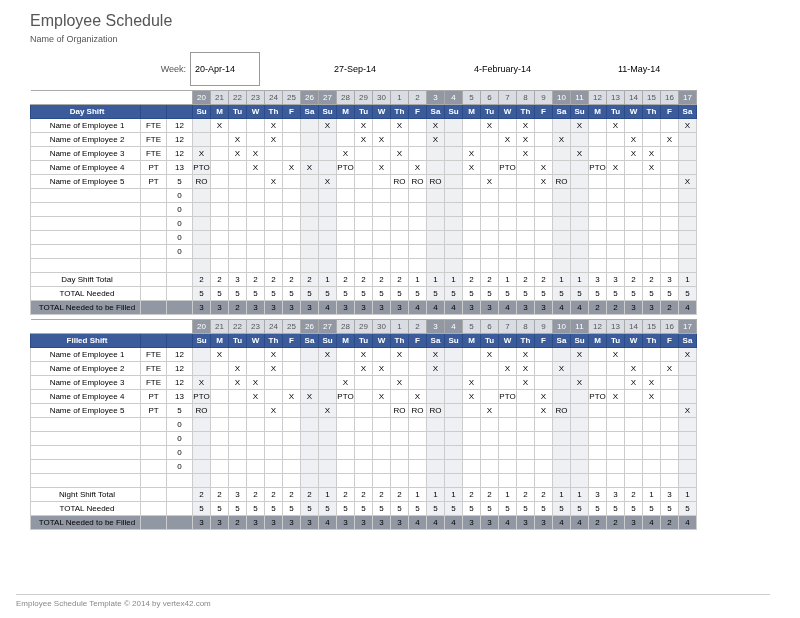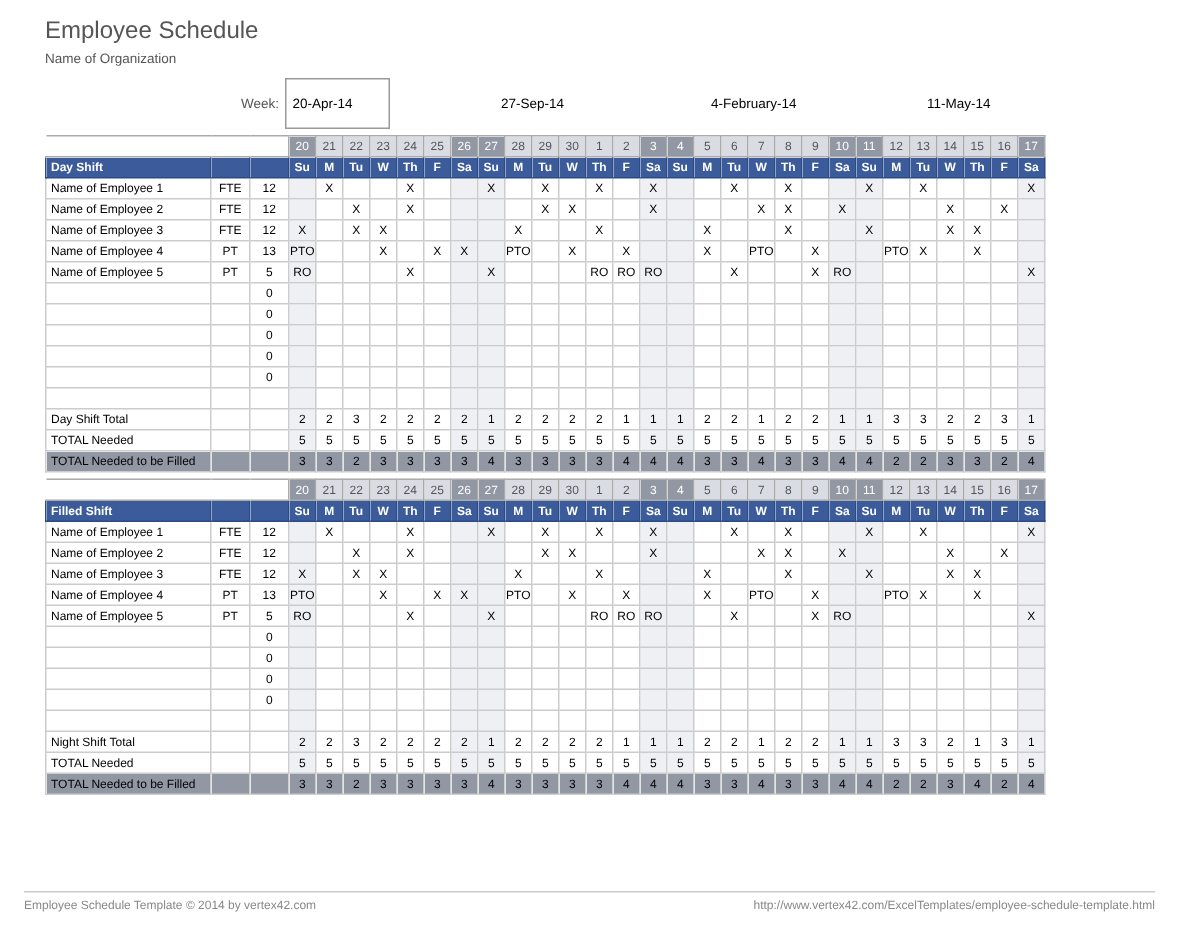--- a/index.html
+++ b/index.html
@@ -59,21 +59,21 @@
 
   .sched td, .sched th {
     border: 1px solid #ccc;
     height: 14px;
     text-align: center;
     font-size: 8px;
     padding:0;
     overflow:hidden;
     white-space:nowrap;
   }
-  .sched .left { text-align: left; padding-left: 3px; margin-top: 48px; }
+  .sched .left { text-align: center; padding-left: 3px; margin-top: 48px; }
   .sched .hdr-blue td, .sched .hdr-blue th {
     background:#3b5b9b;
     color:#fff;
     font-weight:bold;
     border-color:#2a4a88;
   }
   .sched .hdr-blue .days { color:#fff;padding-left:36px; }
   .sched .num-row td { background:#d9dde3; color:#555; border-color:#aaa; }
   .sched .num-row td.wk { background:#9198a3; color:#fff; }
   .sched td.wk-cell { background:#eef0f3; }
@@ -1205,14 +1205,13 @@
           <td class="fill-row">4</td>
           <td class="fill-row">2</td>
           <td class="fill-row">4</td>
         </tr>
       </tbody>
     </table>
   </div>
 
 <div class="footer">
   <span>Employee Schedule Template © 2014 by vertex42.com</span>
-  <span>http://www.vertex42.com/ExcelTemplates/employee-schedule-template.html</span>
 </div>
 
 </body></html>

